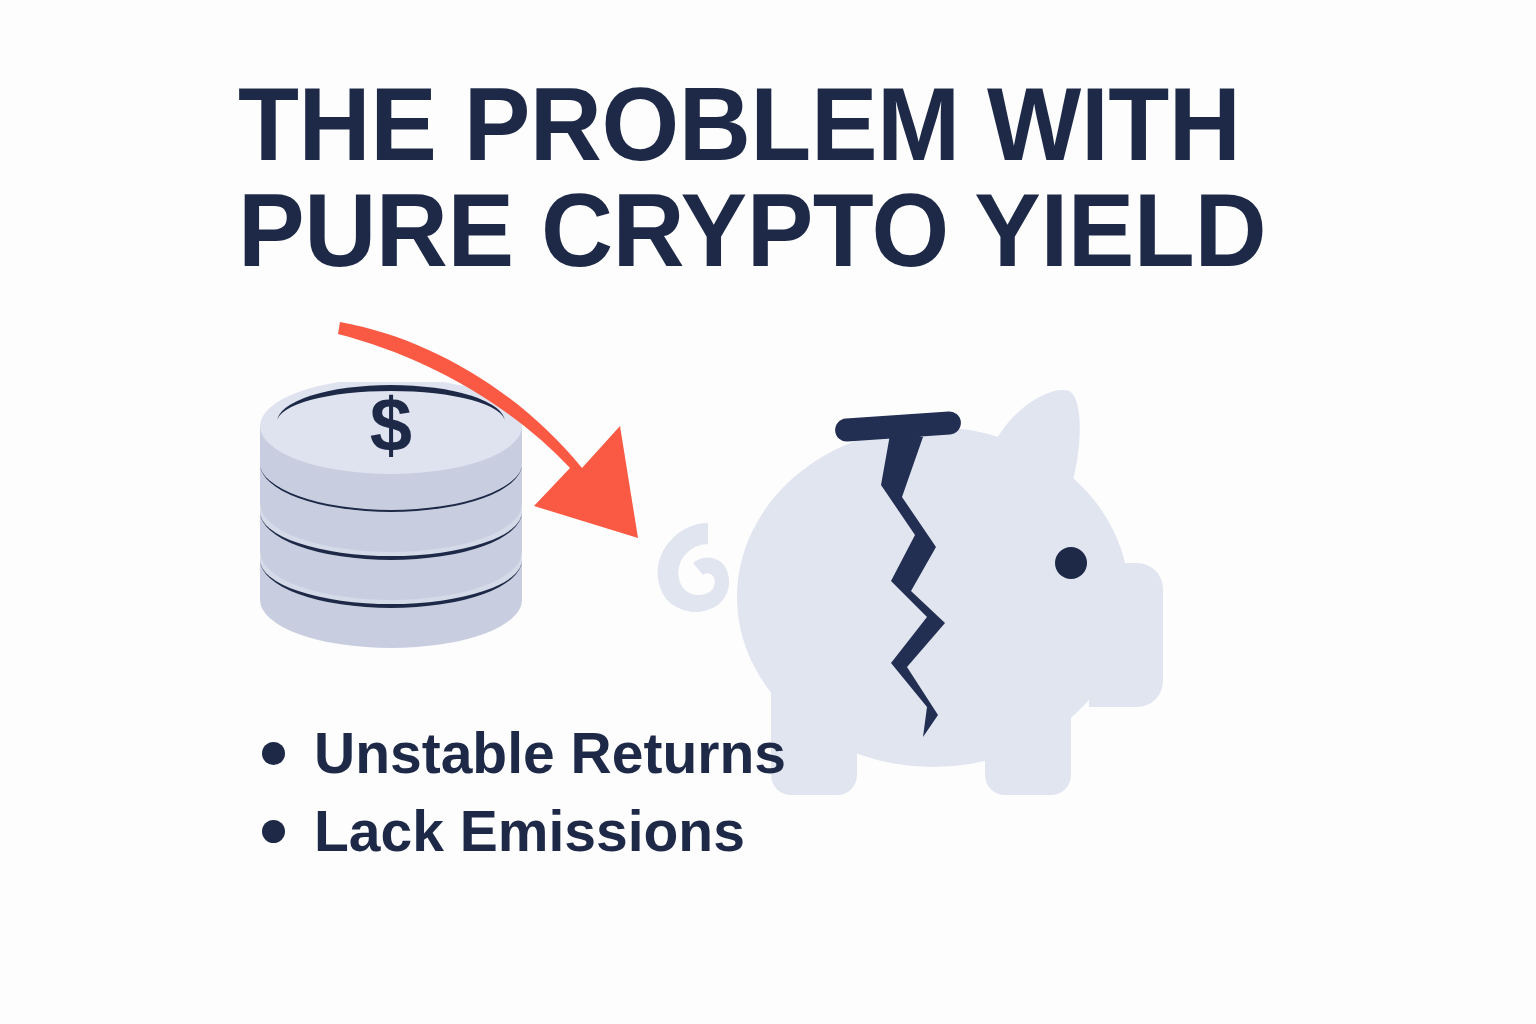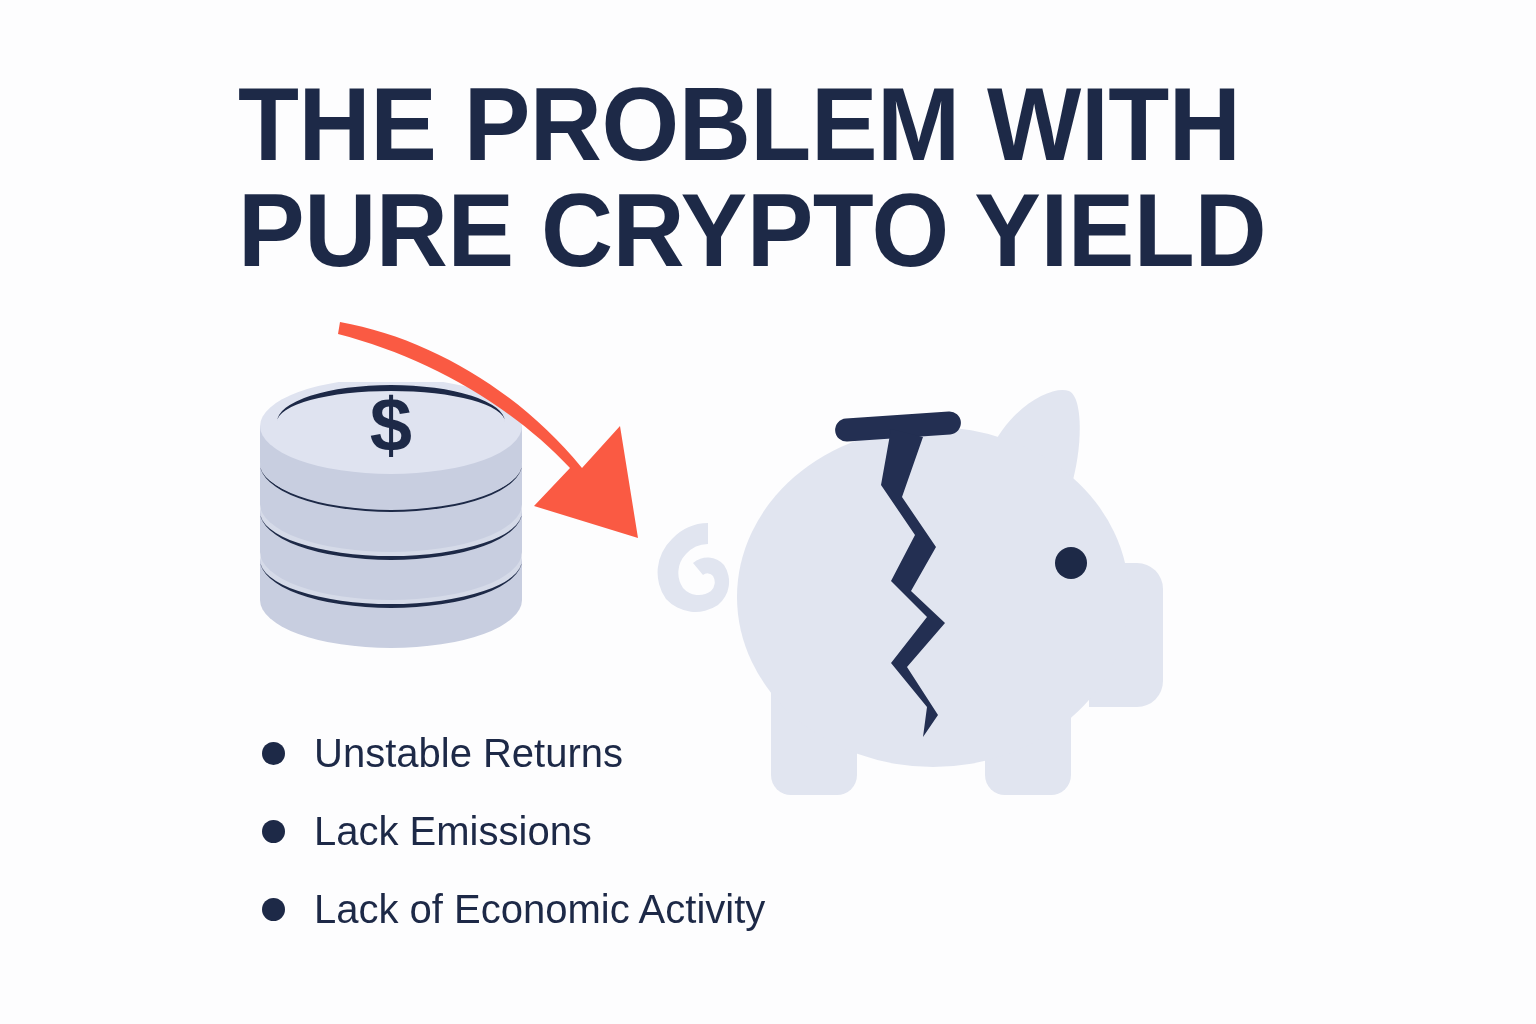--- a/index.html
+++ b/index.html
@@ -54,22 +54,22 @@
     width: 23px;
     height: 23px;
     border-radius: 50%;
     background: #1d2947;
     flex: 0 0 auto;
     margin-right: 29px;
   }
   .bullet-label {
     color: #1d2947;
     font-family: "Liberation Sans", "DejaVu Sans", sans-serif;
-    font-weight: normal;
-    font-size: 40px;
+    font-weight: bold;
+    font-size: 57px;
     line-height: 48px;
     white-space: nowrap;
   }
   .coin-svg  { position: absolute; left: 246px; top: 382px; width: 290px; height: 290px; }
   .arrow-svg { position: absolute; left: 320px; top: 300px; width: 400px; height: 250px; }
   .piggy-svg { position: absolute; left: 655px; top: 385px; width: 550px; height: 450px; }
 </style>
 </head>
 <body>
 
@@ -163,19 +163,15 @@
 
   <div class="bullet-list">
     <div class="bullet-item">
       <span class="bullet-dot"></span>
       <span class="bullet-label">Unstable Returns</span>
     </div>
     <div class="bullet-item">
       <span class="bullet-dot"></span>
       <span class="bullet-label">Lack Emissions</span>
     </div>
-    <div class="bullet-item">
-      <span class="bullet-dot"></span>
-      <span class="bullet-label">Lack of Economic Activity</span>
-    </div>
   </div>
 
 </div>
 
 </body></html>

